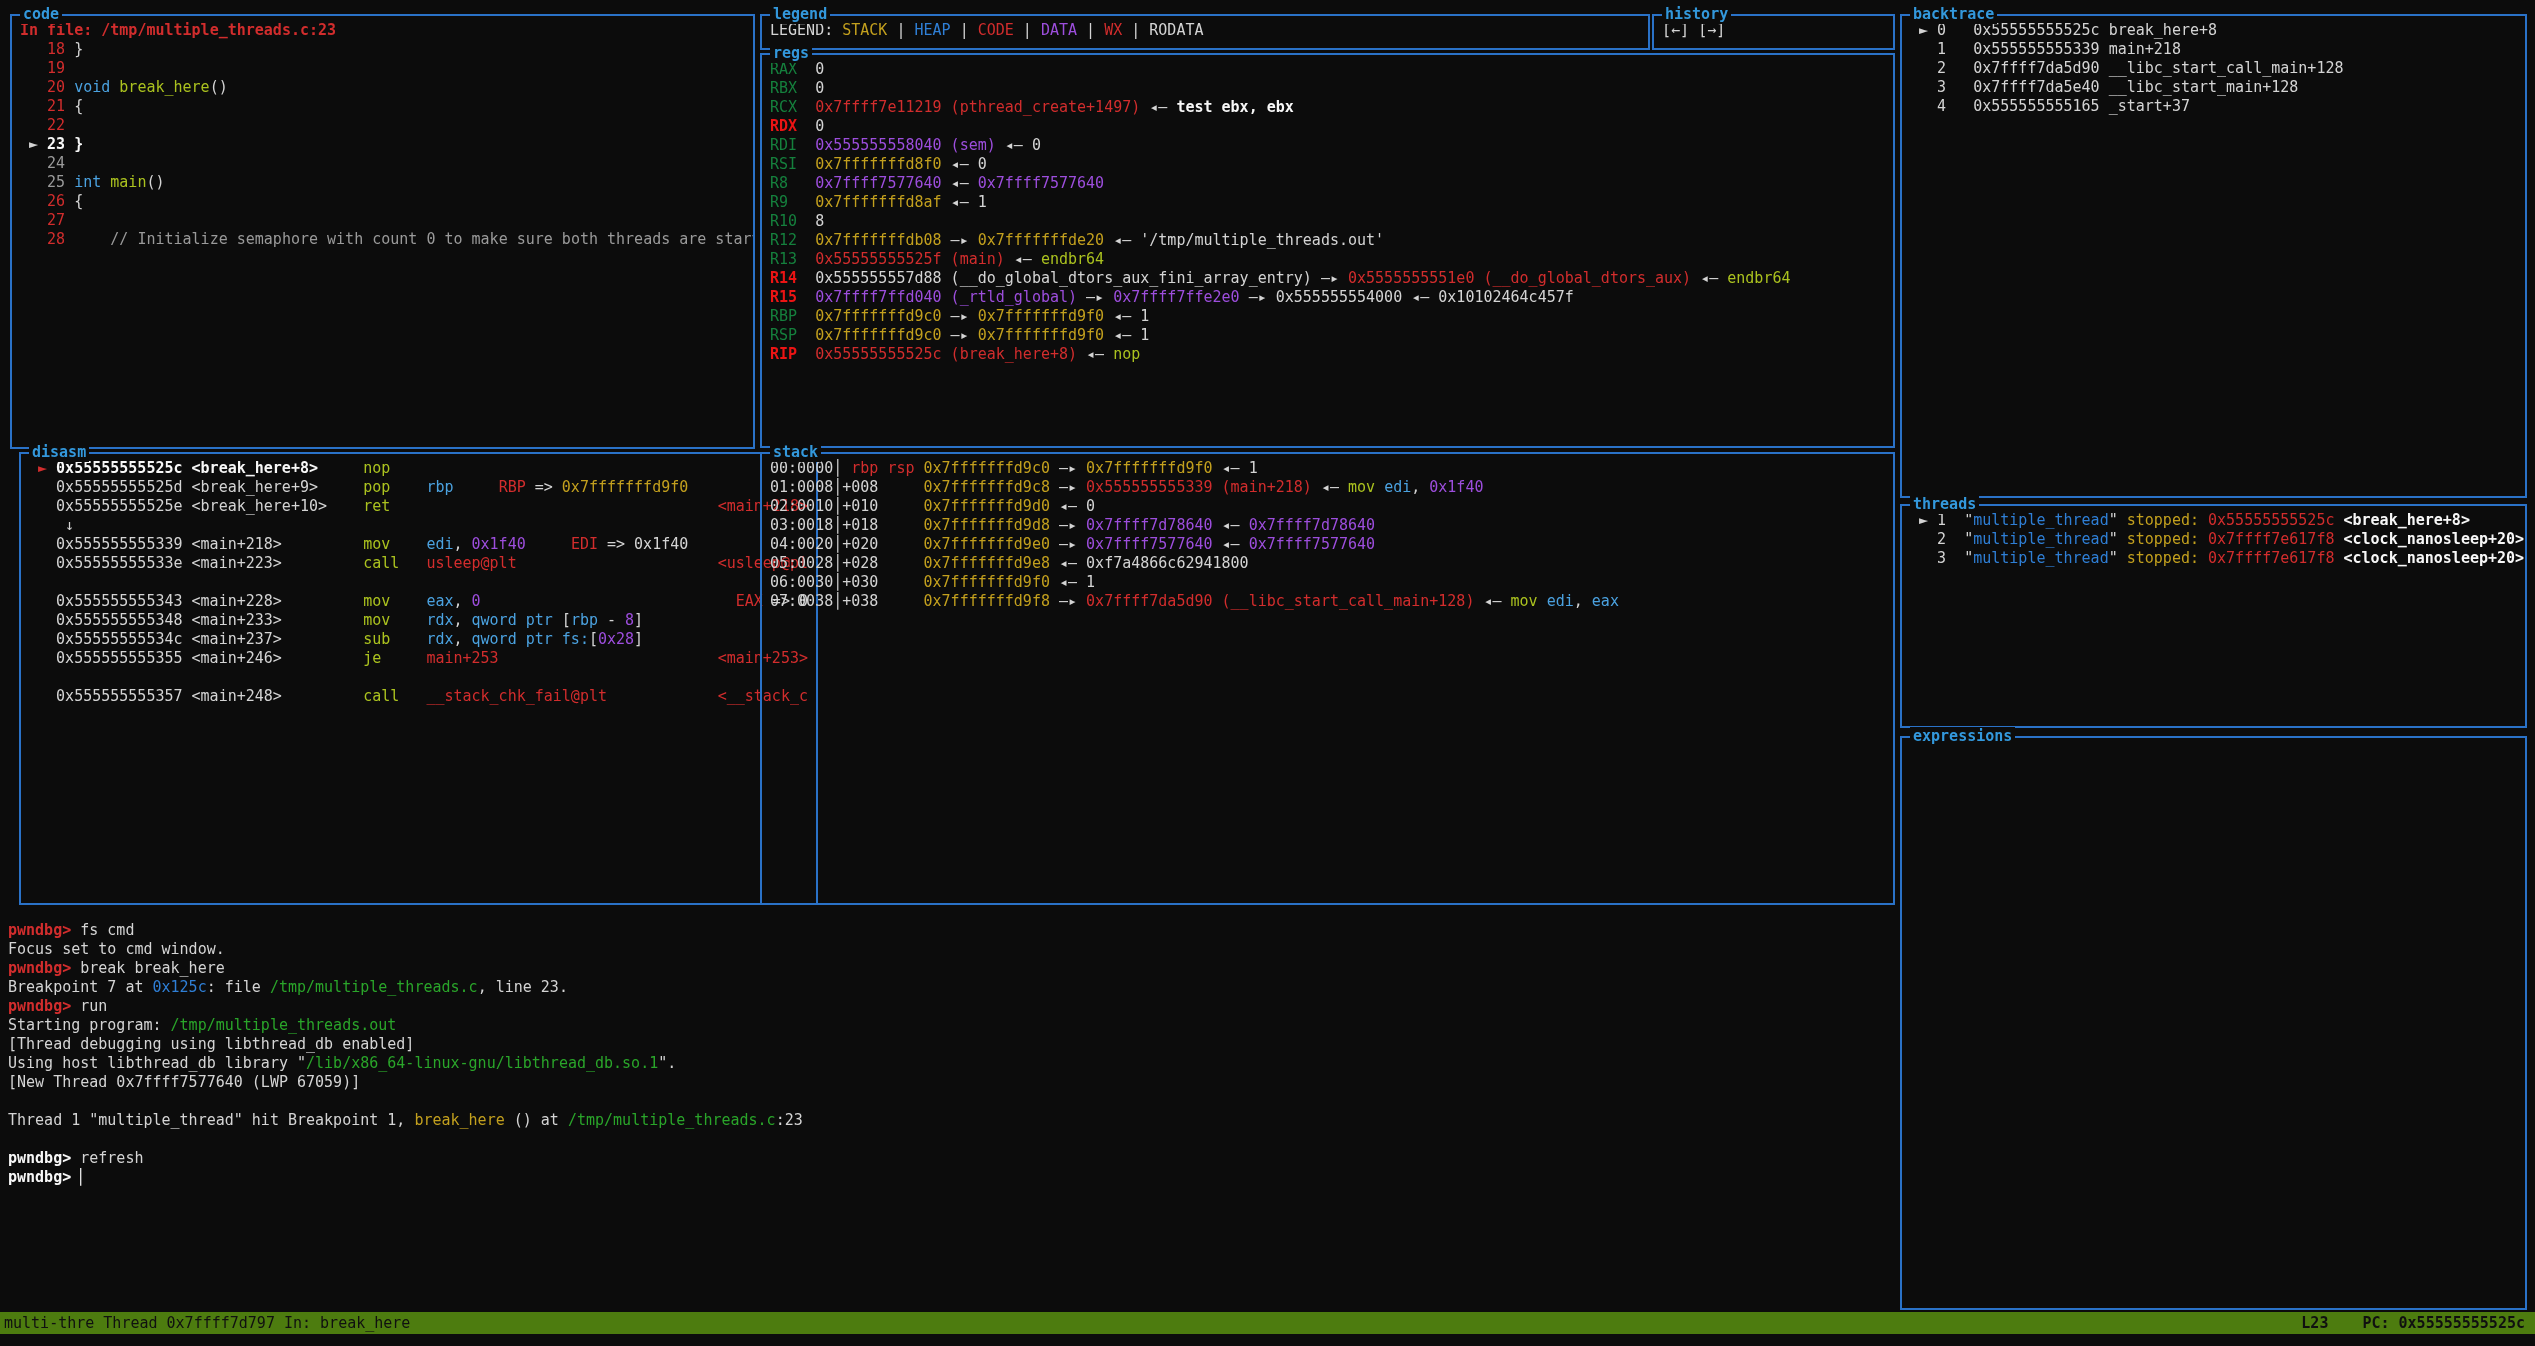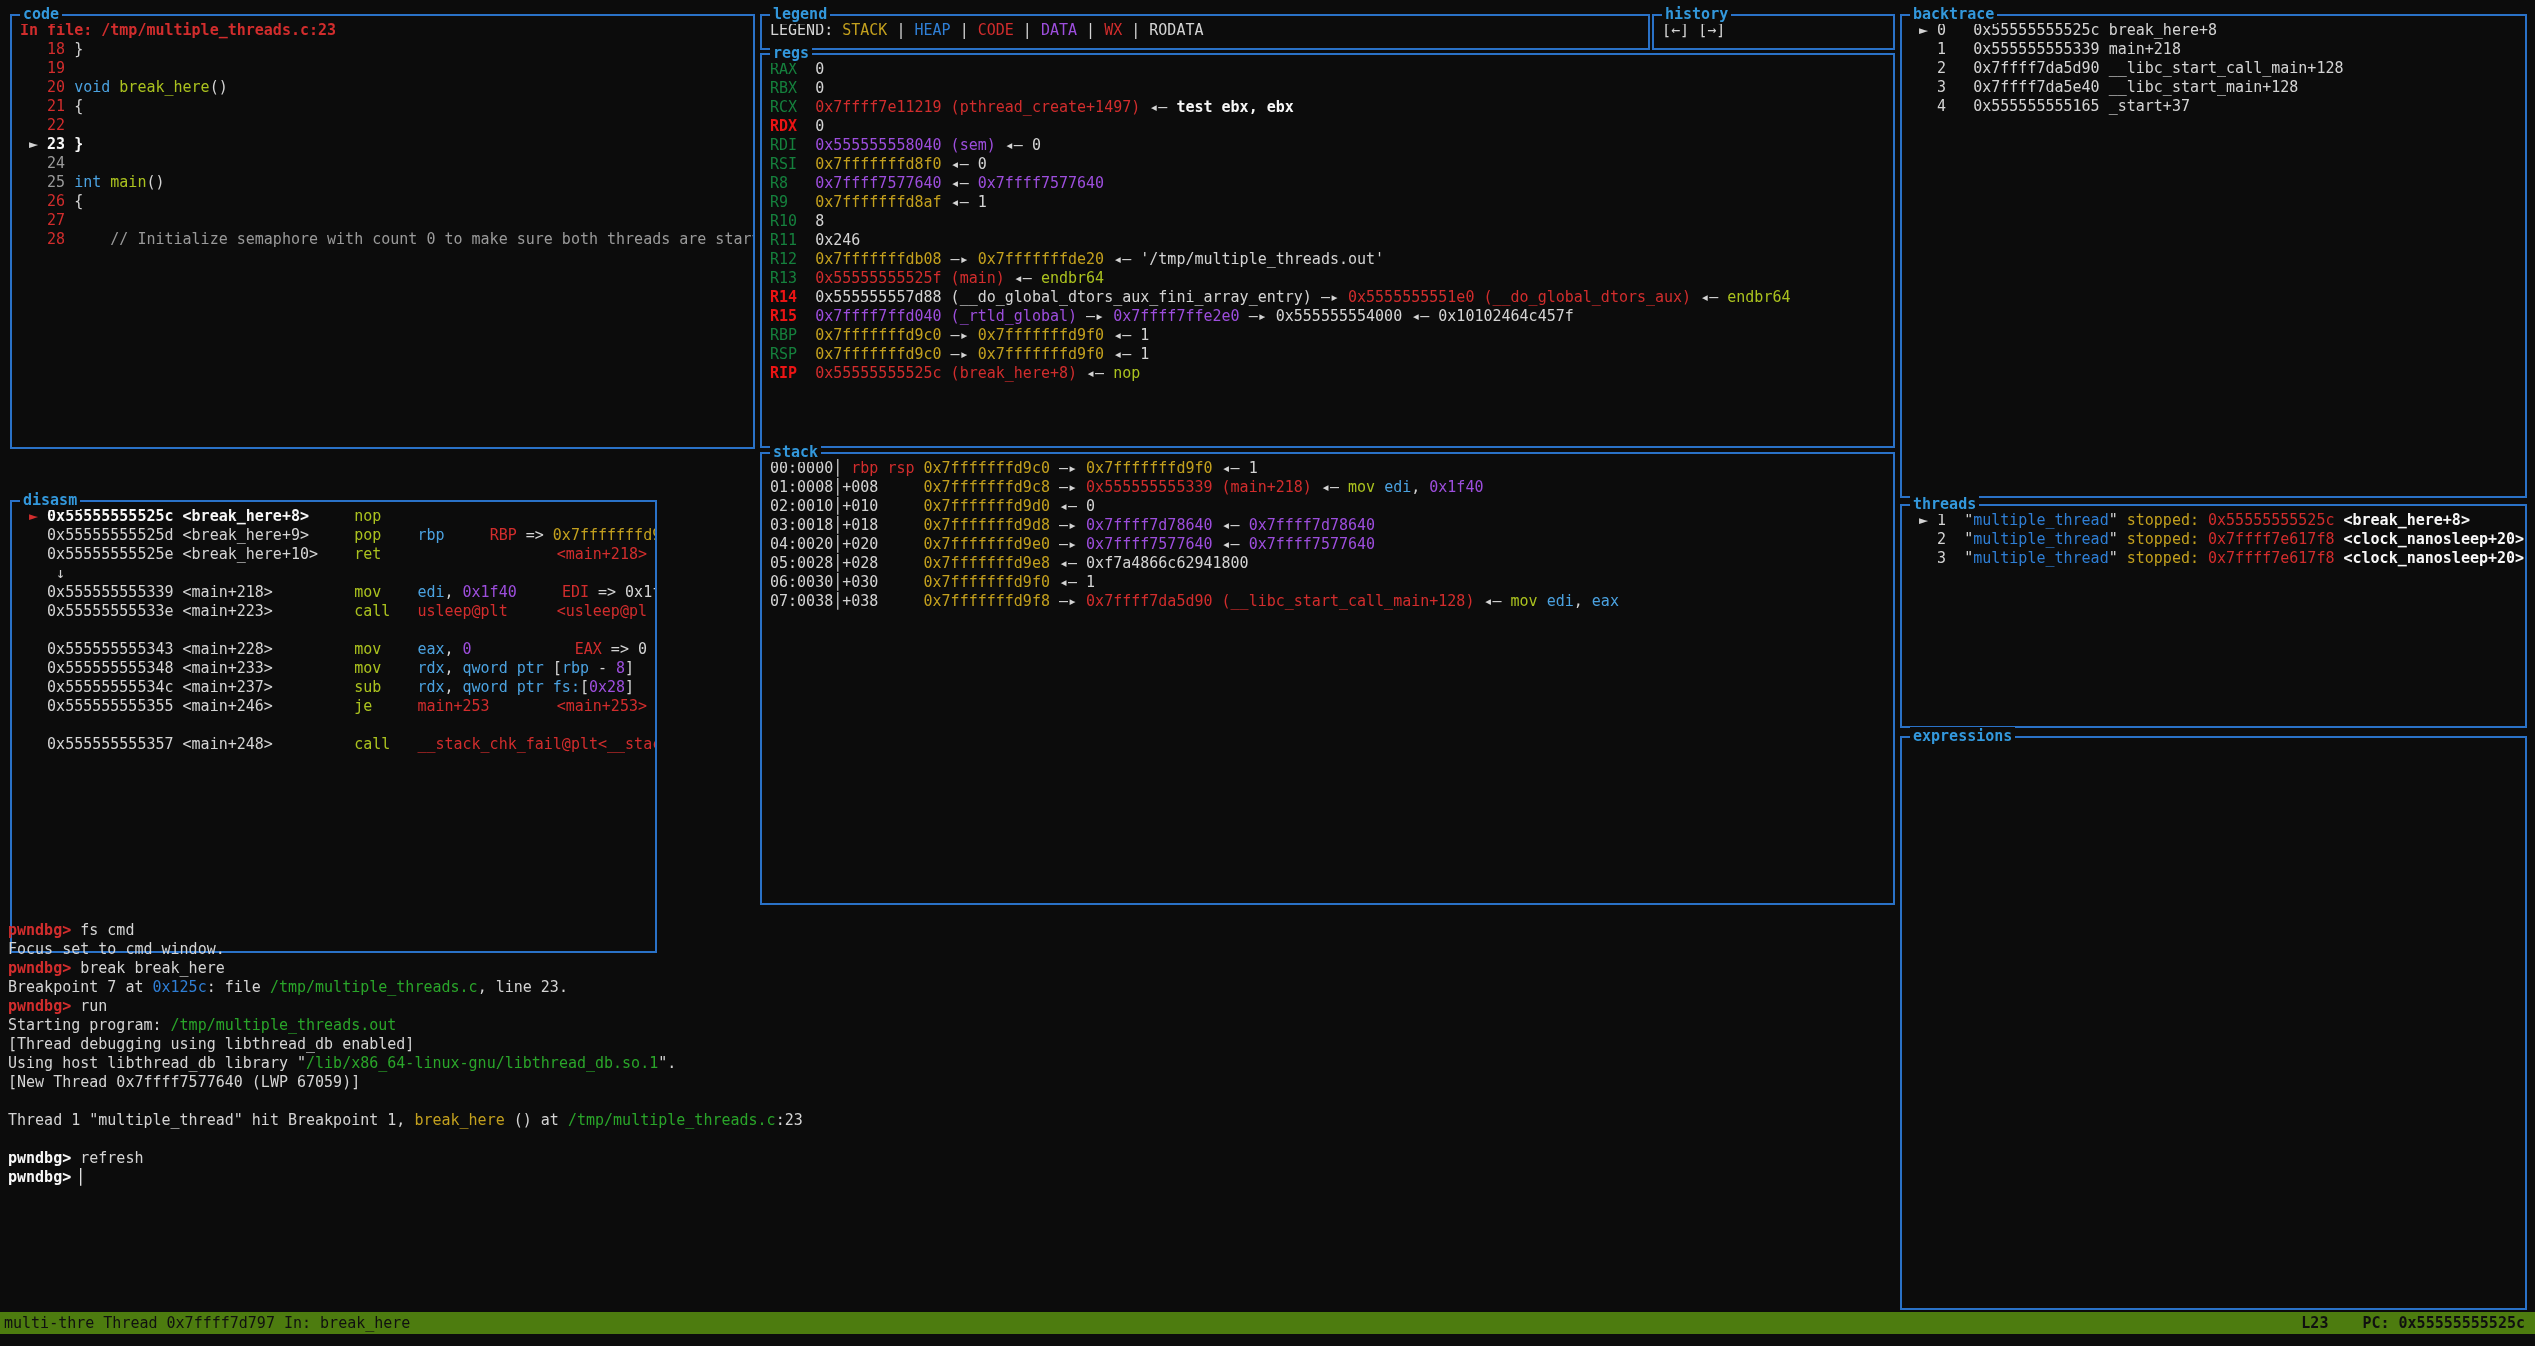--- a/index.html
+++ b/index.html
@@ -24,21 +24,21 @@
   .s-pu{color:#9d4edd}
   .s-b{color:#2f7fd6}
   .s-cy{color:#4ba2e0}
   .s-mn{color:#abc21f}
   .s-g{color:#2aa52a}
   
   #p-code{left:10px;top:14px;width:745px;height:435px;}
   #p-legend{left:760px;top:14px;width:890px;height:36px;}
   #p-history{left:1652px;top:14px;width:243px;height:36px;}
   #p-regs{left:760px;top:53px;width:1135px;height:395px;}
-  #p-disasm{left:10px;top:452px;width:647px;height:453px;margin-top:48px;}
+  #p-disasm{left:19px;top:452px;width:799px;height:453px;}
   #p-stack{left:760px;top:452px;width:1135px;height:453px;}
   #p-backtrace{left:1900px;top:14px;width:627px;height:484px;}
   #p-threads{left:1900px;top:504px;width:627px;height:224px;}
   #p-expressions{left:1900px;top:736px;width:627px;height:574px;}
   #p-legend .pbody,#p-history .pbody{}
   #terminal{position:absolute;left:8px;top:921px;width:2200px;}
   #statusbar{position:absolute;left:0;top:1312px;width:2535px;height:22px;background:#4d7c0f;
              color:#101010;display:flex;align-items:center;box-sizing:border-box;padding:0 10px 0 4px;}
   #statusbar .sright{margin-left:auto;display:flex;gap:34px;font-weight:bold;}
   .hbtn{color:#d4d4d4;}
@@ -90,21 +90,20 @@
     <div>
         <div class="tl"><span class="s-pk">RAX  </span><span class="s-w">0</span></div>
         <div class="tl"><span class="s-pk">RBX  </span><span class="s-w">0</span></div>
         <div class="tl"><span class="s-pk">RCX  </span><span class="s-r">0x7ffff7e11219 (pthread_create+1497)</span><span class="s-w"> ◂— </span><span class="s-wb">test ebx, ebx</span></div>
         <div class="tl"><span class="s-rc">RDX  </span><span class="s-w">0</span></div>
         <div class="tl"><span class="s-pk">RDI  </span><span class="s-pu">0x555555558040 (sem)</span><span class="s-w"> ◂— </span><span class="s-w">0</span></div>
         <div class="tl"><span class="s-pk">RSI  </span><span class="s-y">0x7fffffffd8f0</span><span class="s-w"> ◂— </span><span class="s-w">0</span></div>
         <div class="tl"><span class="s-pk">R8   </span><span class="s-pu">0x7ffff7577640</span><span class="s-w"> ◂— </span><span class="s-pu">0x7ffff7577640</span></div>
         <div class="tl"><span class="s-pk">R9   </span><span class="s-y">0x7fffffffd8af</span><span class="s-w"> ◂— </span><span class="s-w">1</span></div>
         <div class="tl"><span class="s-pk">R10  </span><span class="s-w">8</span></div>
-        <div class="tl"><span class="s-pk">R11  </span><span class="s-w">0x246</span></div>
         <div class="tl"><span class="s-pk">R12  </span><span class="s-y">0x7fffffffdb08</span><span class="s-w"> —▸ </span><span class="s-y">0x7fffffffde20</span><span class="s-w"> ◂— </span><span class="s-w">'/tmp/multiple_threads.out'</span></div>
         <div class="tl"><span class="s-pk">R13  </span><span class="s-r">0x55555555525f (main)</span><span class="s-w"> ◂— </span><span class="s-mn">endbr64</span></div>
         <div class="tl"><span class="s-rc">R14  </span><span class="s-w">0x555555557d88 (__do_global_dtors_aux_fini_array_entry)</span><span class="s-w"> —▸ </span><span class="s-r">0x5555555551e0 (__do_global_dtors_aux)</span><span class="s-w"> ◂— </span><span class="s-mn">endbr64</span></div>
         <div class="tl"><span class="s-rc">R15  </span><span class="s-pu">0x7ffff7ffd040 (_rtld_global)</span><span class="s-w"> —▸ </span><span class="s-pu">0x7ffff7ffe2e0</span><span class="s-w"> —▸ </span><span class="s-w">0x555555554000</span><span class="s-w"> ◂— </span><span class="s-w">0x10102464c457f</span></div>
         <div class="tl"><span class="s-pk">RBP  </span><span class="s-y">0x7fffffffd9c0</span><span class="s-w"> —▸ </span><span class="s-y">0x7fffffffd9f0</span><span class="s-w"> ◂— </span><span class="s-w">1</span></div>
         <div class="tl"><span class="s-pk">RSP  </span><span class="s-y">0x7fffffffd9c0</span><span class="s-w"> —▸ </span><span class="s-y">0x7fffffffd9f0</span><span class="s-w"> ◂— </span><span class="s-w">1</span></div>
         <div class="tl"><span class="s-rc">RIP  </span><span class="s-r">0x55555555525c (break_here+8)</span><span class="s-w"> ◂— </span><span class="s-mn">nop</span></div>
       </div>
   </div>
 </div>

